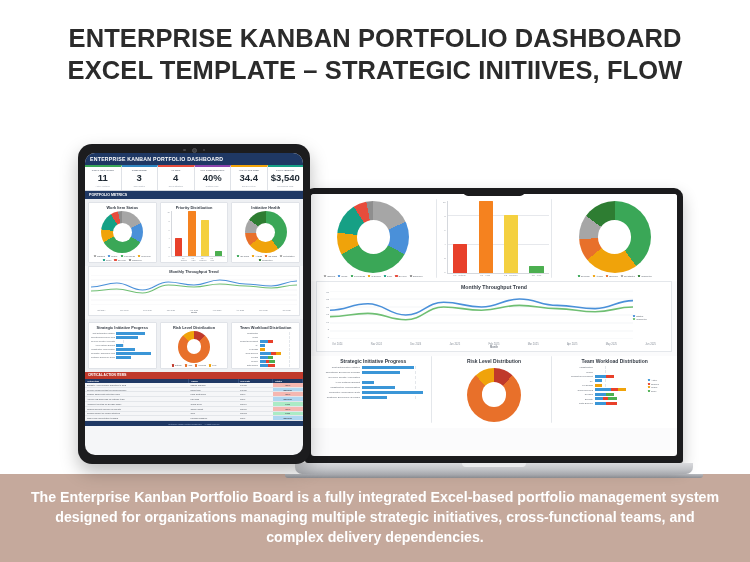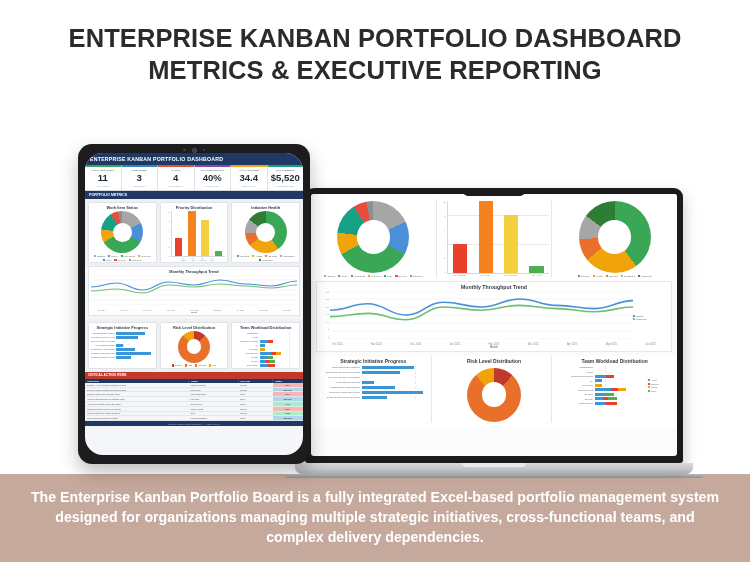--- a/index.html
+++ b/index.html
@@ -42,21 +42,21 @@
   }
   .tablet-cam {
     position: absolute; top: 3.5px; left: 0; width: 100%;
     display: flex; justify-content: center; align-items: center; gap: 6px;
   }
   .cam-dot { width: 2.5px; height: 2.5px; border-radius: 50%; background: #454548; }
   .cam-ring { width: 5px; height: 5px; border-radius: 50%; background: #3a3a3d; border: 1px solid #505055; }
   .tablet-screen {
     width: 100%; height: 100%;
     background: #f5f6f8;
-    border-radius: 18px;
+    border-radius: 10px;
     overflow: hidden;
     position: relative;
     display: flex; flex-direction: column;
   }
 
   
   .laptop { position: absolute; left: 305px; top: 58px; width: 378px; z-index: 2; }
   .laptop-lid {
     background: #1b1b1d;
     border-radius: 9px 9px 3px 3px;
@@ -197,21 +197,21 @@
     font-size: 14.2px;
     font-weight: 700;
     line-height: 1.42;
   }
 </style>
 </head>
 <body>
 
 <div class="title-block">
   <div class="title-line">ENTERPRISE KANBAN PORTFOLIO DASHBOARD</div>
-  <div class="title-line">METRICS &amp; EXECUTIVE REPORTING</div>
+  <div class="title-line">EXCEL TEMPLATE – STRATEGIC INITIIVES, FLOW</div>
 </div>
 
 <div class="stage">
 
   <div class="tablet">
     <div class="tablet-cam">
       <span class="cam-dot"></span>
       <span class="cam-ring"></span>
       <span class="cam-dot"></span>
     </div>
@@ -240,21 +240,21 @@
           <div class="kpi-value">40%</div>
           <div class="kpi-sub">Portfolio wide</div>
         </div>
         <div class="kpi">
           <div class="kpi-label">AVG CYCLE TIME</div>
           <div class="kpi-value">34.4</div>
           <div class="kpi-sub">Days per item</div>
         </div>
         <div class="kpi">
           <div class="kpi-label">TOTAL BUDGET</div>
-          <div class="kpi-value">$5,520</div>
+          <div class="kpi-value">$3,540</div>
           <div class="kpi-sub">Thousands USD</div>
         </div>
       </div>
 
       <div class="section-bar">PORTFOLIO METRICS</div>
 
       <div class="panel-row">
         <div class="panel">
           <div class="panel-title">Work Item Status</div>
           <div class="donut" id="t-donut-1" style="width: 42px; height: 42px; background: conic-gradient(rgb(166, 166, 166) 0deg, rgb(166, 166, 166) 64.8deg, rgb(74, 144, 217) 64.8deg, rgb(74, 144, 217) 118.8deg, rgb(58, 167, 87) 118.8deg, rgb(58, 167, 87) 241.2deg, rgb(240, 163, 10) 241.2deg, rgb(240, 163, 10) 277.2deg, rgb(22, 160, 133) 277.2deg, rgb(22, 160, 133) 327.6deg, rgb(231, 76, 60) 327.6deg, rgb(231, 76, 60) 349.2deg, rgb(142, 142, 142) 349.2deg, rgb(142, 142, 142) 360deg);"></div>

